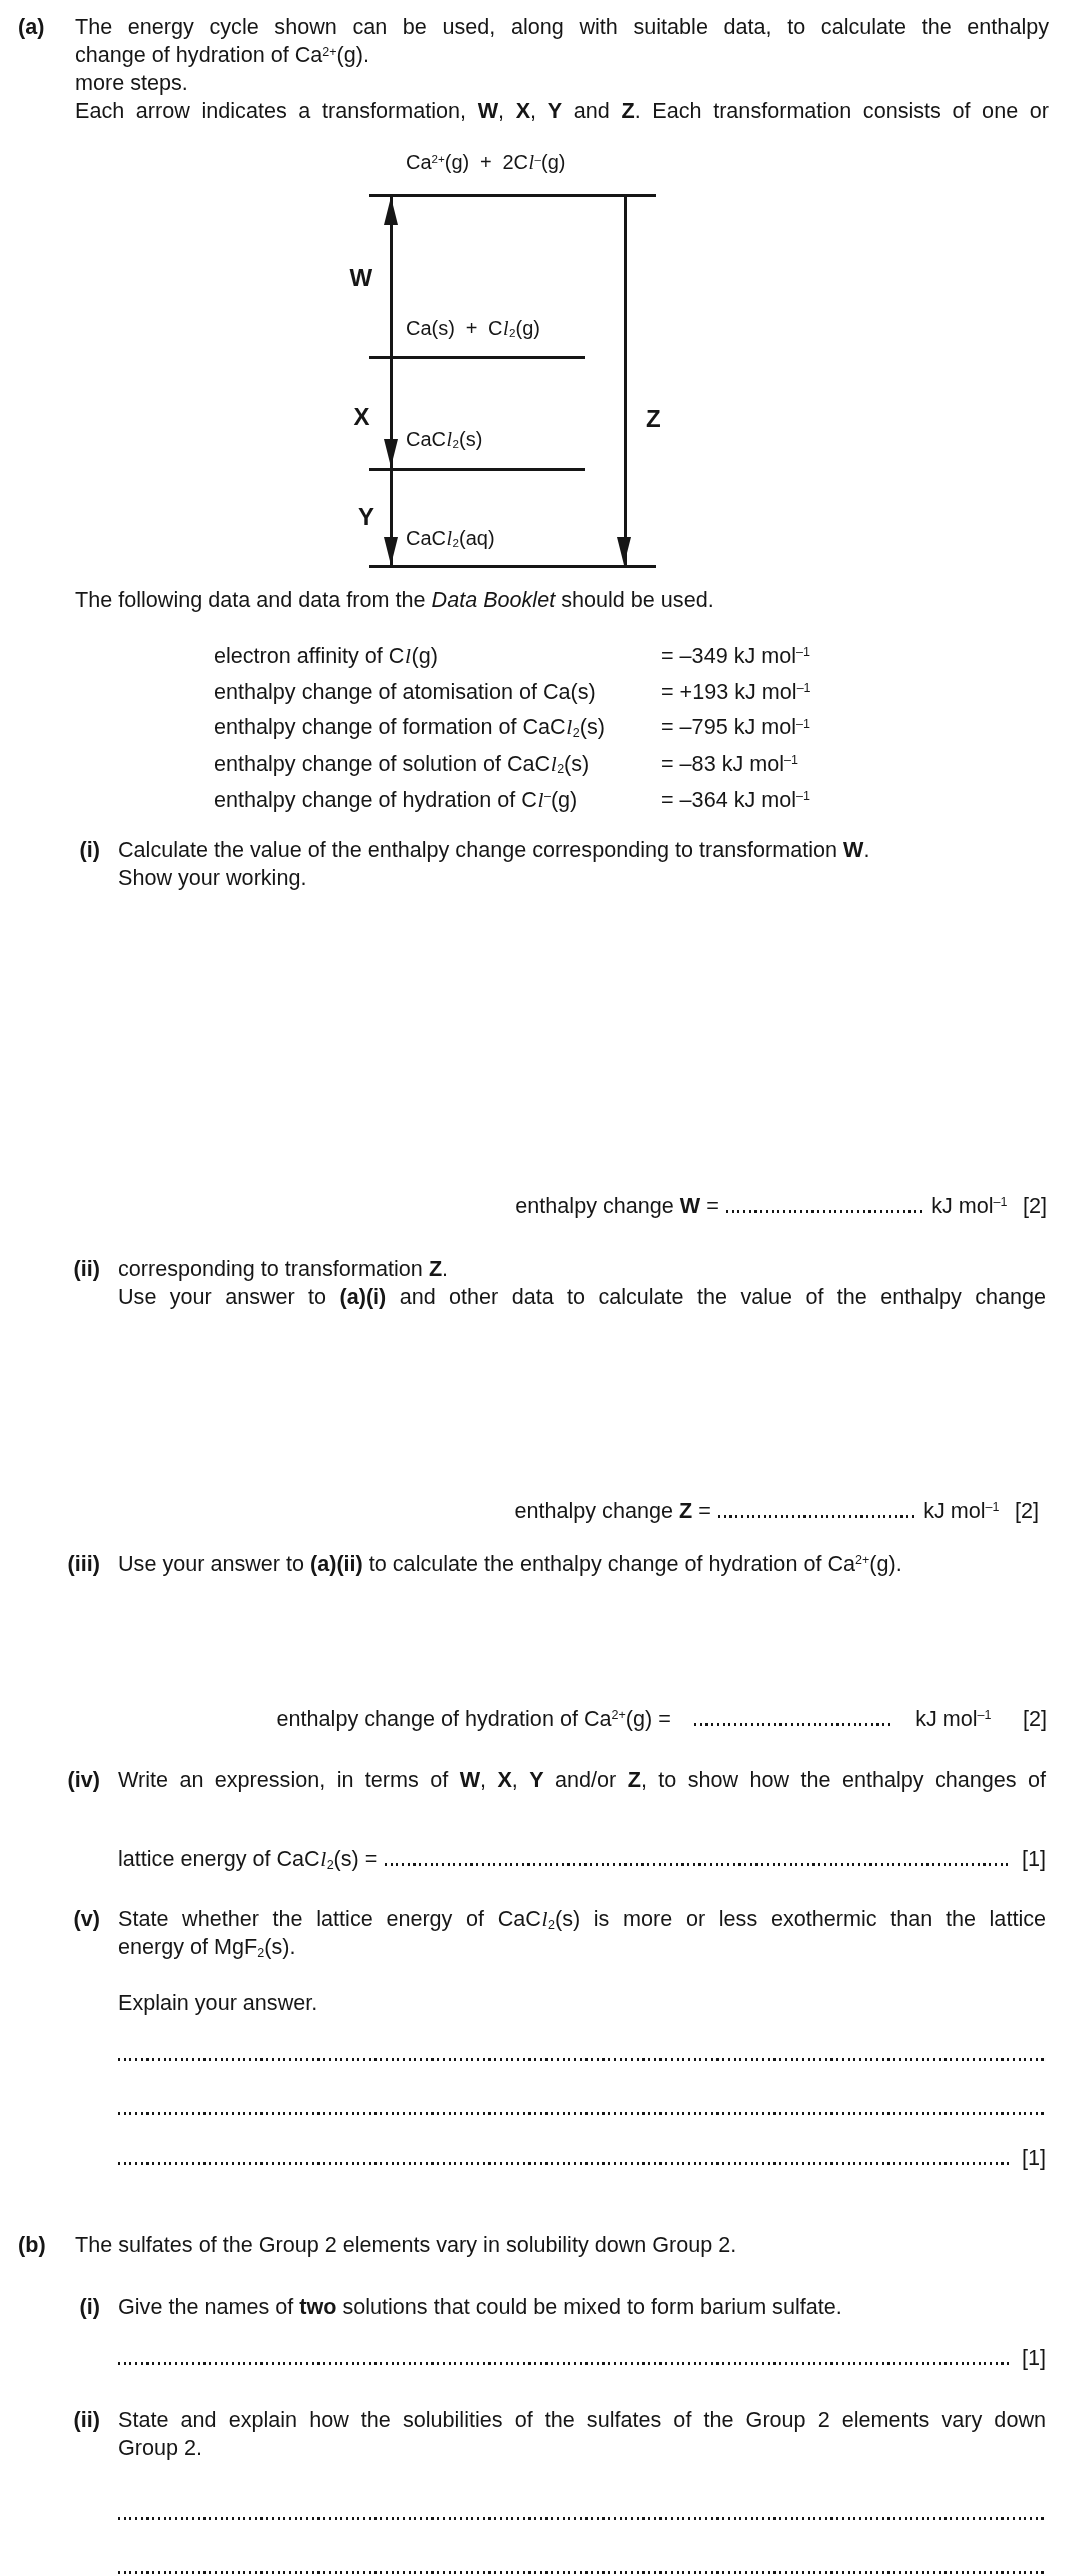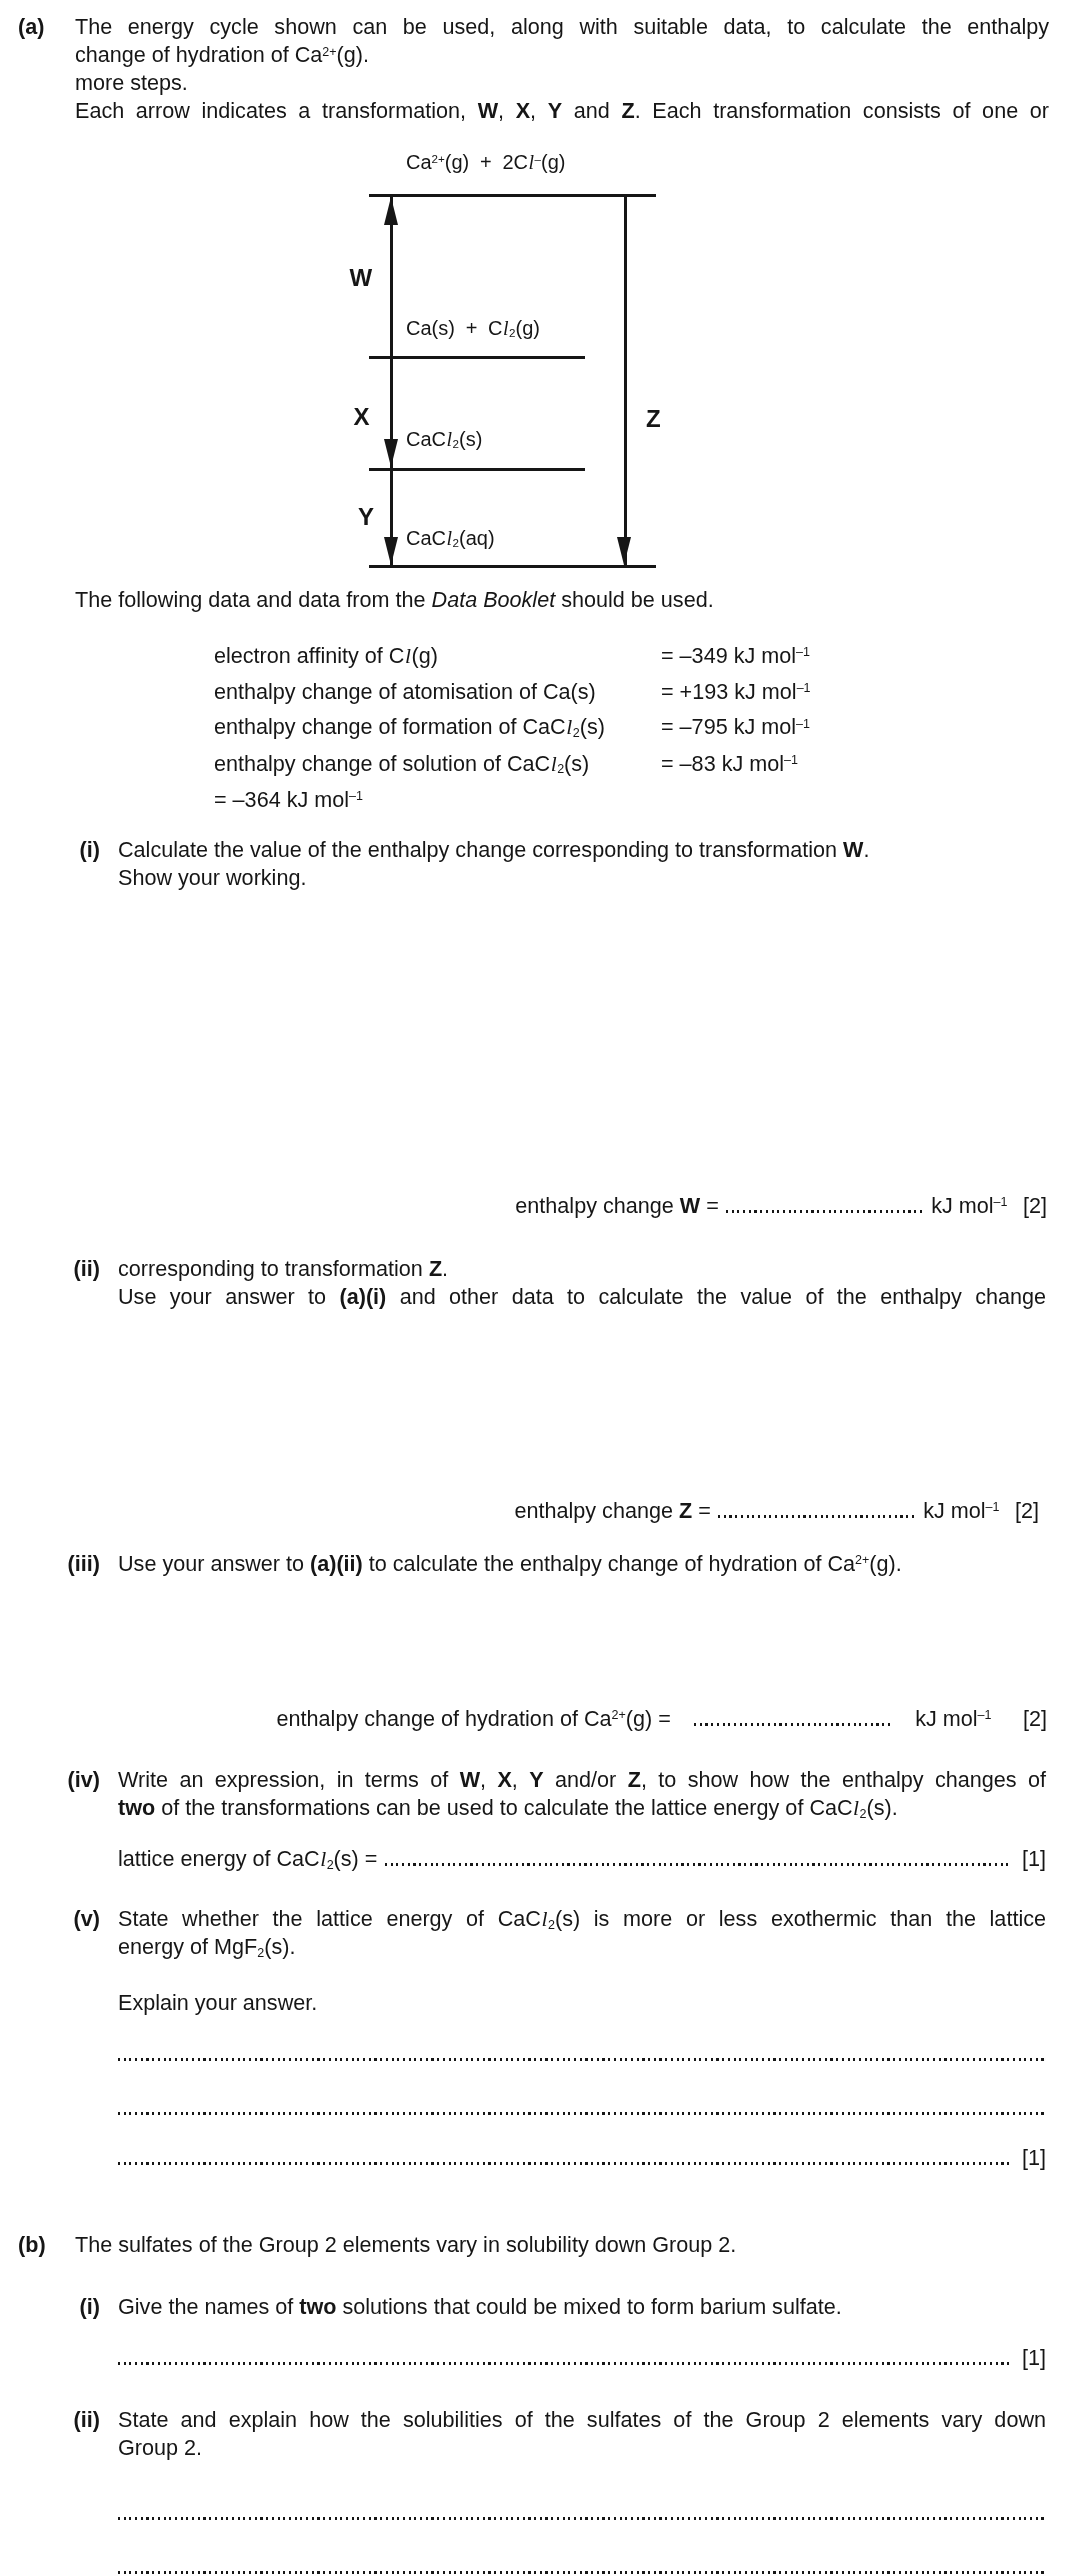--- a/index.html
+++ b/index.html
@@ -107,20 +107,21 @@
     </div>
     <div class="drow">
       <span class="lab">enthalpy change of formation of CaC<i class="cheml">l</i><sub>2</sub>(s)</span>
       <span>= –795 kJ mol<sup>–1</sup></span>
     </div>
     <div class="drow">
       <span class="lab">enthalpy change of solution of CaC<i class="cheml">l</i><sub>2</sub>(s)</span>
       <span>= –83 kJ mol<sup>–1</sup></span>
     </div>
     <div class="drow">
+      <span class="lab">enthalpy change of hydration of C<i class="cheml">l</i><sup>–</sup>(g)</span>
       <span>= –364 kJ mol<sup>–1</sup></span>
     </div>
   </div>
 
   <div class="qnum" style="left:28px; top:836px;">(i)</div>
   <div class="qtext para" style="left:118px; top:836px; width:928px;">
       <div class="tline">Calculate the value of the enthalpy change corresponding to transformation <b>W</b>.</div>
       <div class="tline">Show your working.</div>
     </div>
 
@@ -152,21 +153,20 @@
   <div class="ansrow" style="right:35px; top:1705px;gap:16px;">
     <span>enthalpy change of hydration of Ca<sup>2+</sup>(g) =</span>
     <span class="dots"></span>
     <span>kJ mol<sup>–1</sup></span>
     <span class="mark">[2]</span>
   </div>
 
   <div class="qnum" style="left:28px; top:1766px;">(iv)</div>
   <div class="qtext para" style="left:118px; top:1766px; width:928px;">
       <div class="tline just">Write an expression, in terms of <b>W</b>, <b>X</b>, <b>Y</b> and/or <b>Z</b>, to show how the enthalpy changes of</div>
-      <div class="tline"><b>two</b> of the transformations can be used to calculate the lattice energy of CaC<i class="cheml">l</i><sub>2</sub>(s).</div>
     </div>
 
   <div class="ansline" style="left:118px; top:1845px; width:928px;">
     <span class="prefix">lattice energy of CaC<i class="cheml">l</i><sub>2</sub>(s) =</span>
     <span class="dots"></span>
     <span class="mark">[1]</span>
   </div>
 
   <div class="qnum" style="left:28px; top:1905px;">(v)</div>
   <div class="qtext para" style="left:118px; top:1905px; width:928px;">

